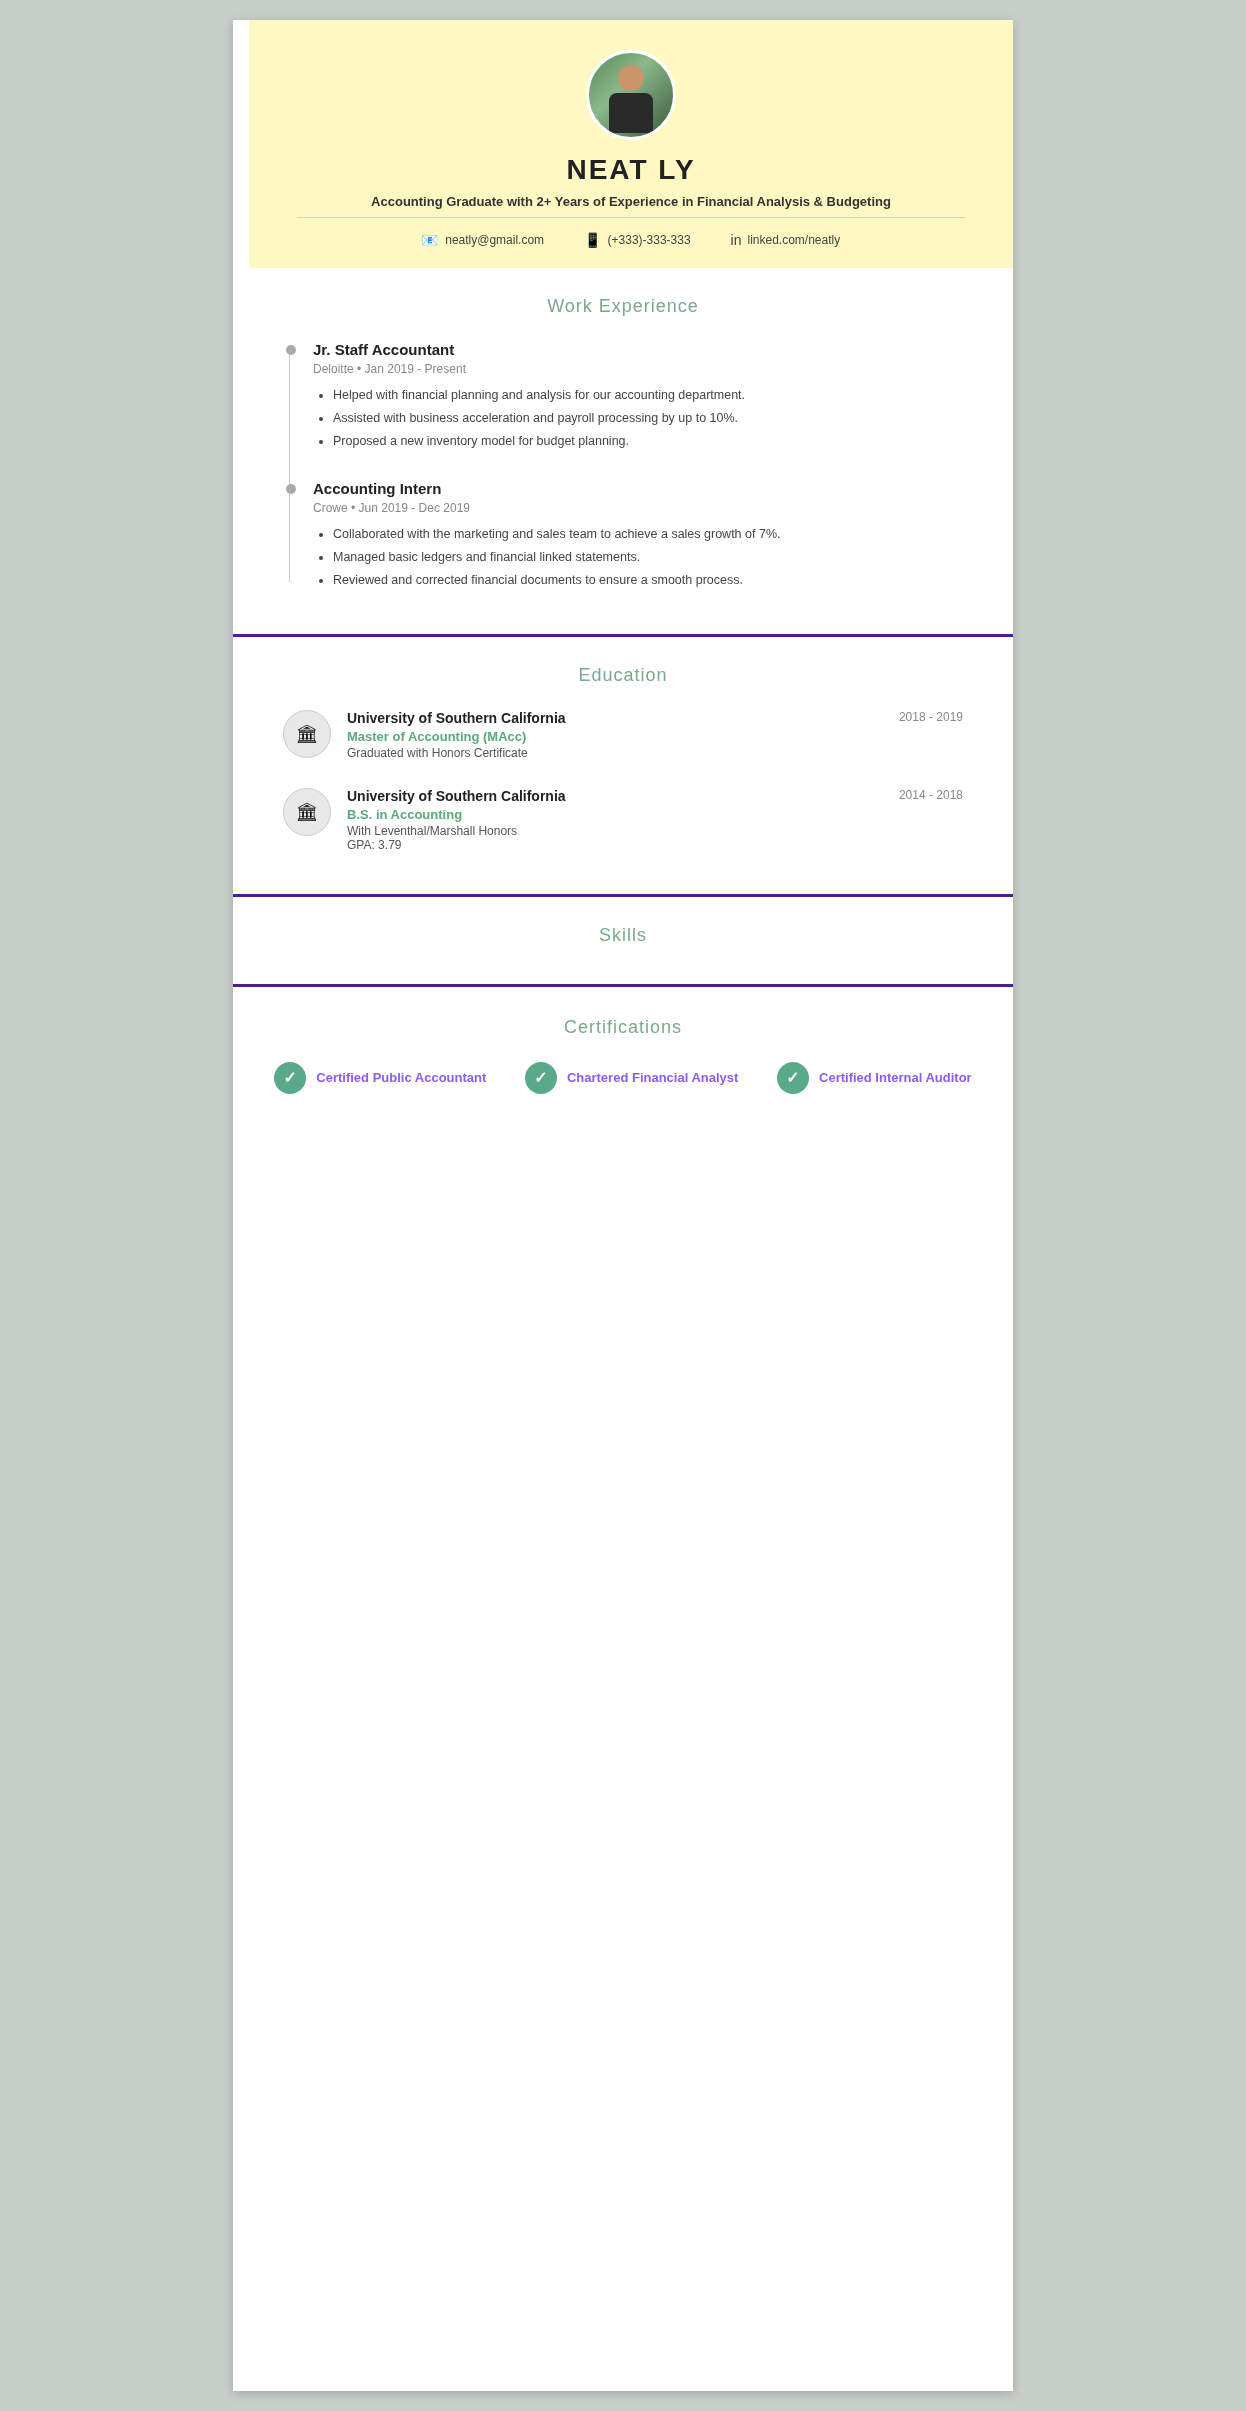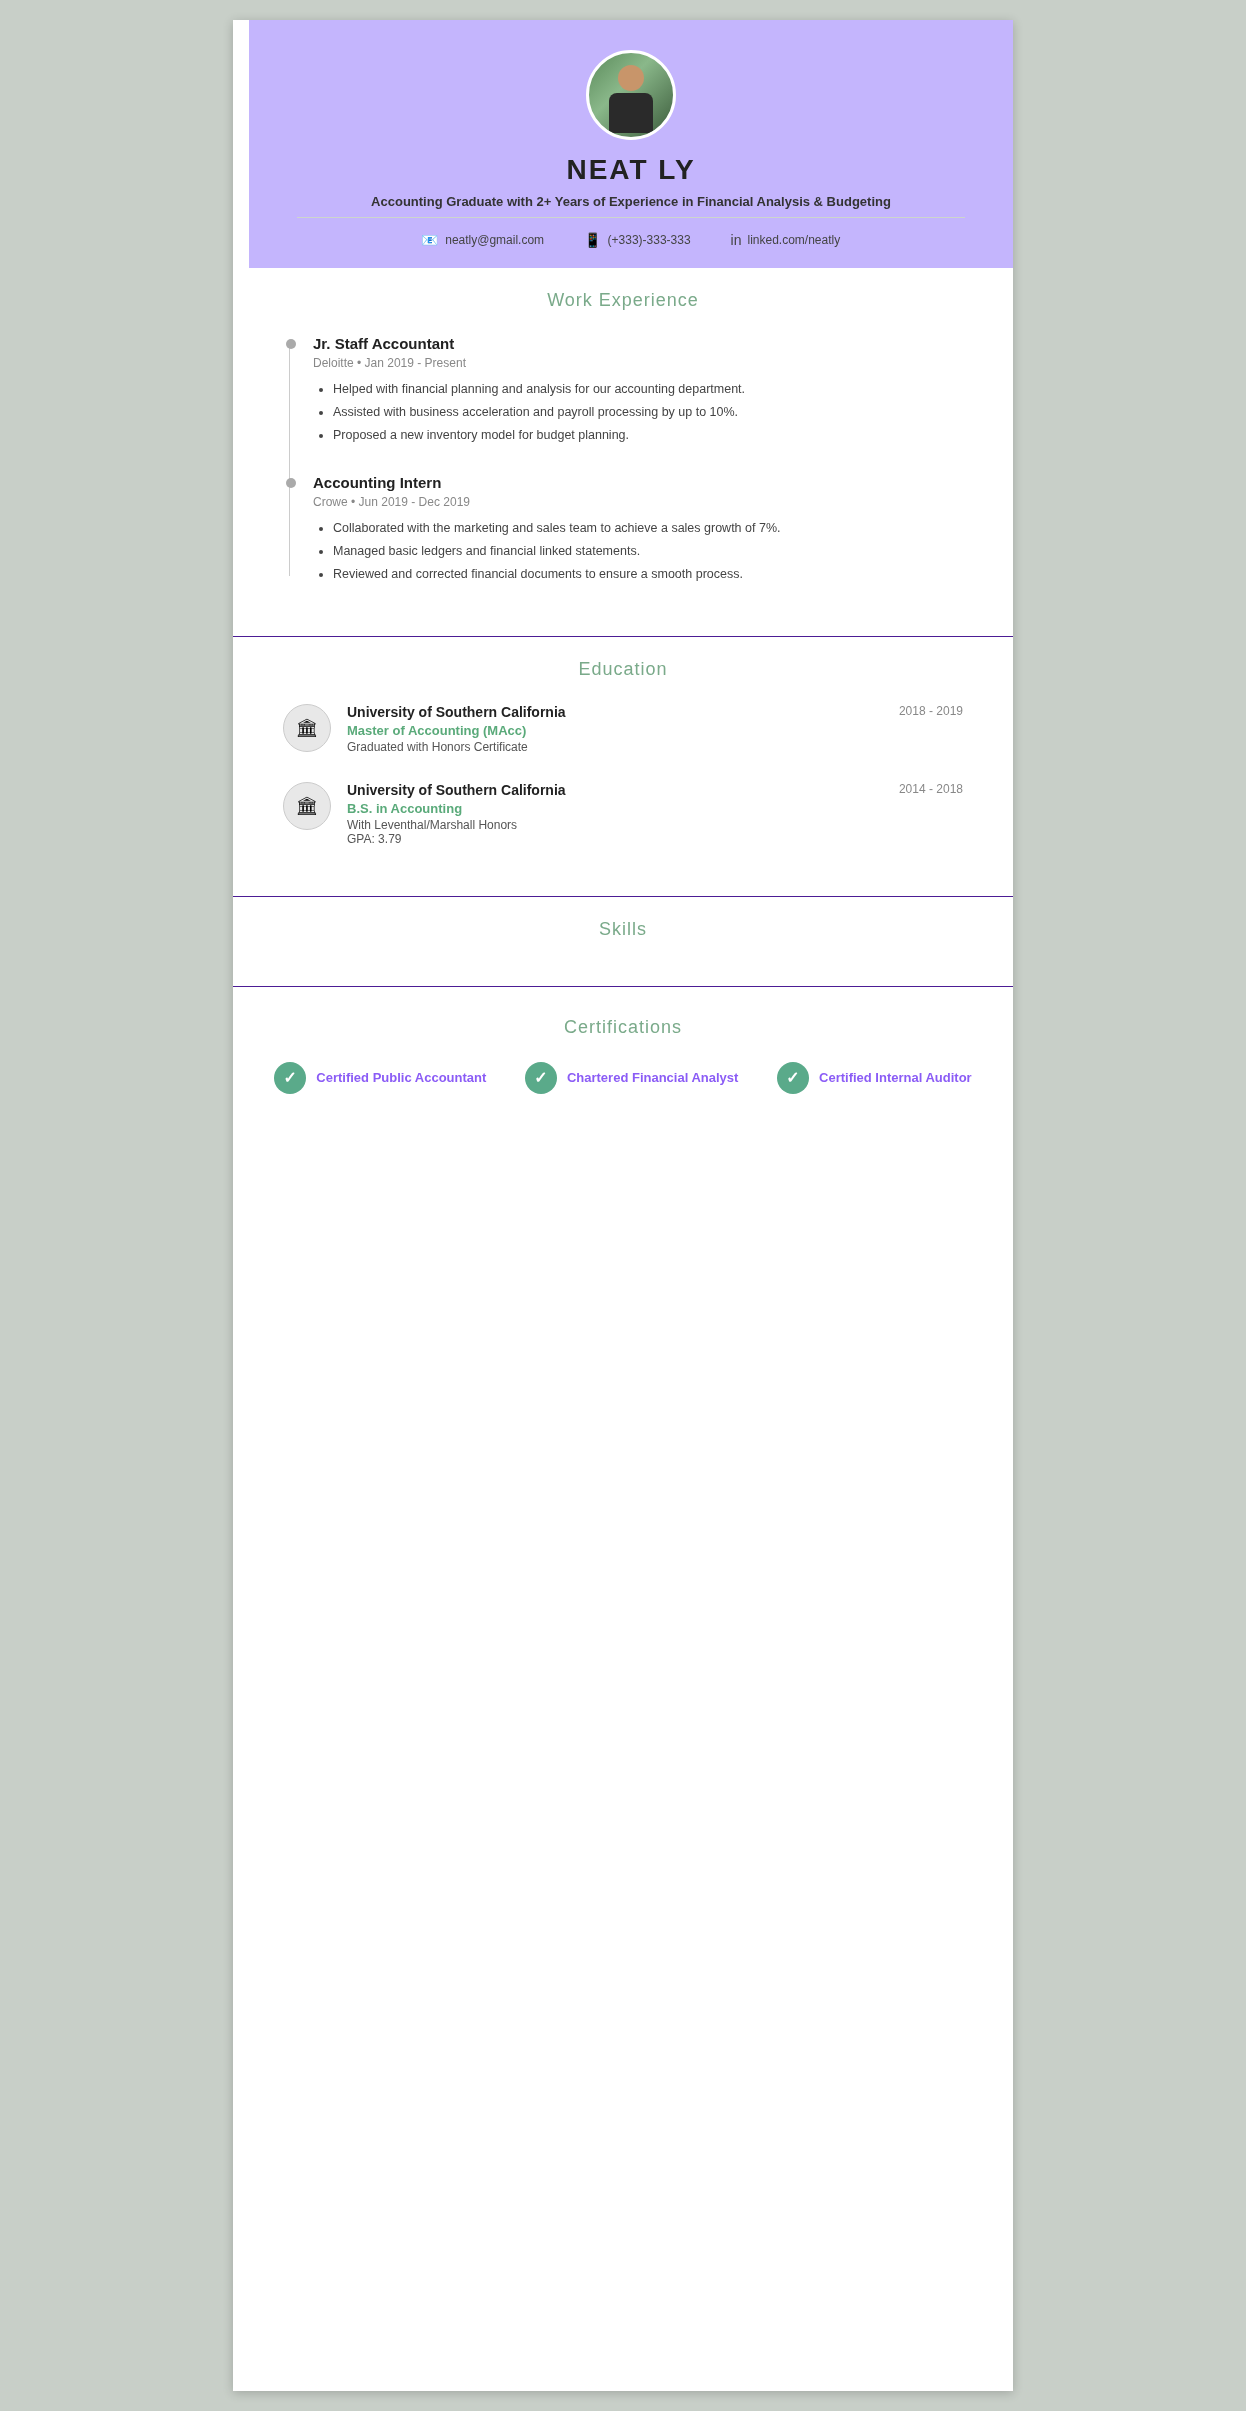--- a/index.html
+++ b/index.html
@@ -11,21 +11,21 @@
       padding: 20px;
       min-height: 2411px;
     }
     .resume-container {
       width: 780px;
       background: #fff;
       box-shadow: 0 2px 10px rgba(0,0,0,0.2);
     }
     
     .header {
-      background: #c4b5fd;
+      background: #fef9c3;
       padding: 30px 48px 20px;
       text-align: center;
       margin-left: 16px;
     }
     .avatar-wrapper {
       display: flex;
       justify-content: center;
       margin-bottom: 14px;
     }
     .avatar {
@@ -97,22 +97,23 @@
       align-items: center;
       gap: 6px;
       font-size: 12px;
       color: #444;
     }
     .contact-icon {
       font-size: 14px;
     }
     
     .section {
-      padding: 22px 50px;
-      border-bottom: 1px solid #4c1d95;
+      padding: 14px 50px;
+      border-bottom: 3px solid #4c1d95;
+      margin-top: 14px;
     }
     .section-title {
       text-align: center;
       font-size: 18px;
       font-weight: 400;
       color: #7aaa8a;
       margin-bottom: 24px;
       letter-spacing: 1px;
     }
     

